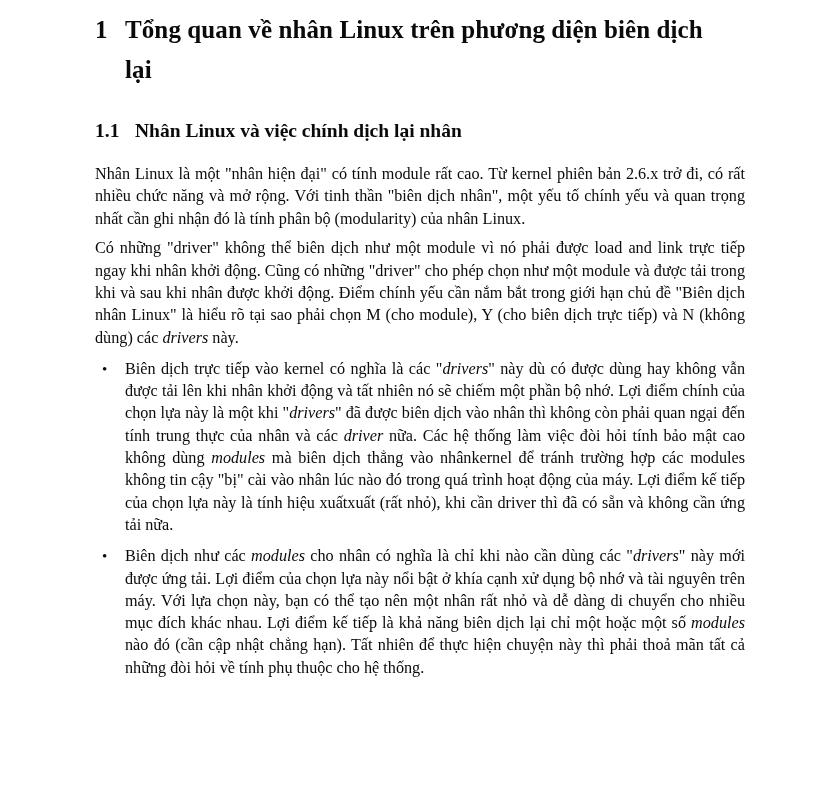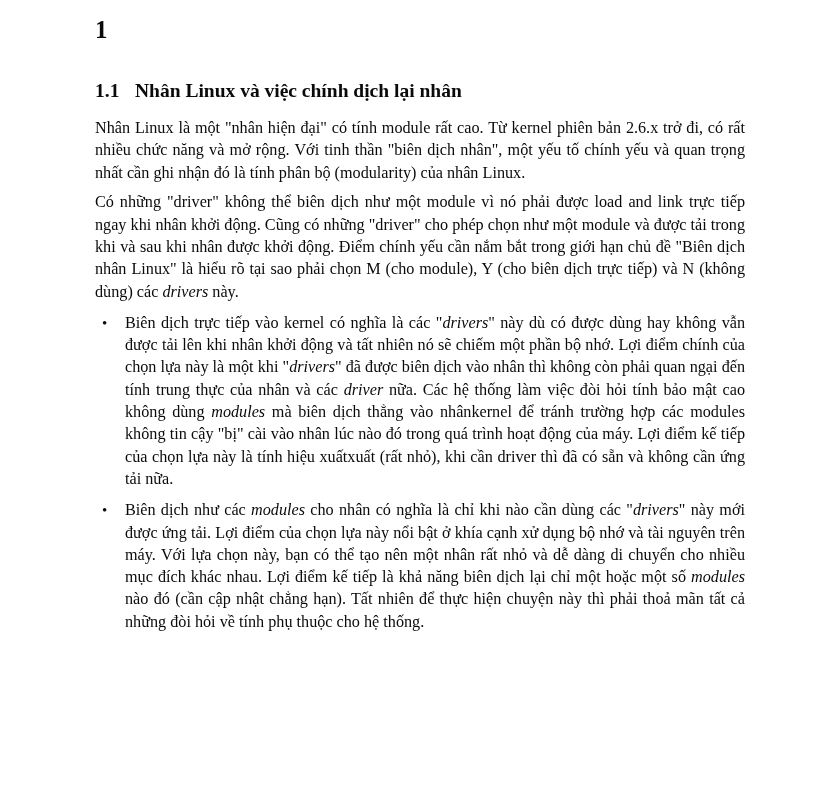--- a/index.html
+++ b/index.html
@@ -33,21 +33,21 @@
   }
   .h1 .hnum { width: 30px; flex: 0 0 30px; }
   .h1 .htext { max-width: 578px; }
   
   .h2 {
     display: flex;
     align-items: flex-start;
     font-weight: bold;
     font-size: 19.5px;
     line-height: 26px;
-    margin: 0 0 13px 0;
+    margin: 0 0 19px 0;
   }
   .h2 .hnum { width: 40px; flex: 0 0 40px; }
   
   .para {
     font-size: 16.2px;
     line-height: 22.3px;
     text-align: justify;
     margin: 0 0 7.5px 0;
   }
   
@@ -72,20 +72,21 @@
   }
   .it { font-style: italic; }
 </style>
 </head>
 <body>
 
 <div class="page">
 
   <div class="h1">
     <span class="hnum">1</span>
+    <span class="htext">Tổng quan về nhân Linux trên phương diện biên dịch lại</span>
   </div>
 
   <div class="h2">
     <span class="hnum">1.1</span>
     <span class="htext">Nhân Linux và việc chính dịch lại nhân</span>
   </div>
 
   <p class="para"><span>Nhân Linux là một "nhân hiện đại" có tính module rất cao. Từ kernel phiên bản 2.6.x trở đi, có rất nhiều chức năng và mở rộng. Với tinh thần "biên dịch nhân", một yếu tố chính yếu và quan trọng nhất cần ghi nhận đó là tính phân bộ (modularity) của nhân Linux.</span></p>
   <p class="para"><span>Có những "driver" không thể biên dịch như một module vì nó phải được load and link trực tiếp ngay khi nhân khởi động. Cũng có những "driver" cho phép chọn như một module và được tải trong khi và sau khi nhân được khởi động. Điểm chính yếu cần nắm bắt trong giới hạn chủ đề "Biên dịch nhân Linux" là hiểu rõ tại sao phải chọn M (cho module), Y (cho biên dịch trực tiếp) và N (không dùng) các </span><span class="it">drivers</span><span> này.</span></p>
 

